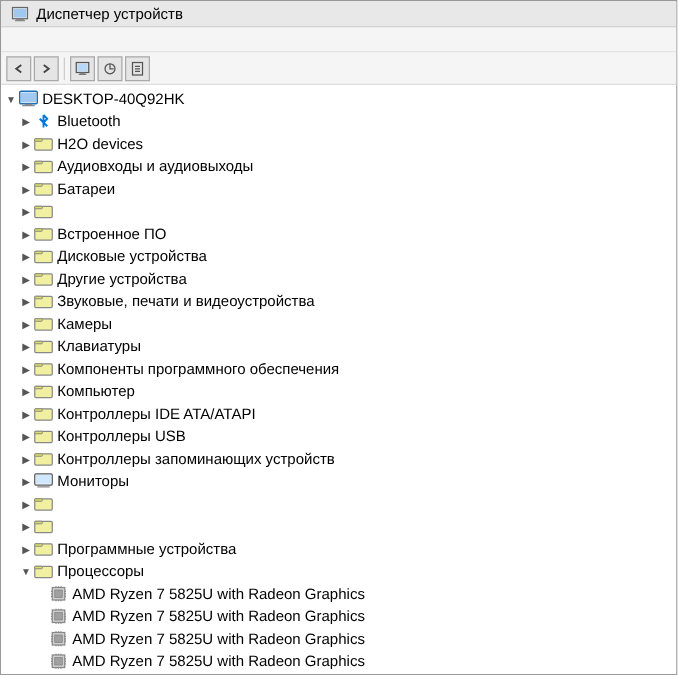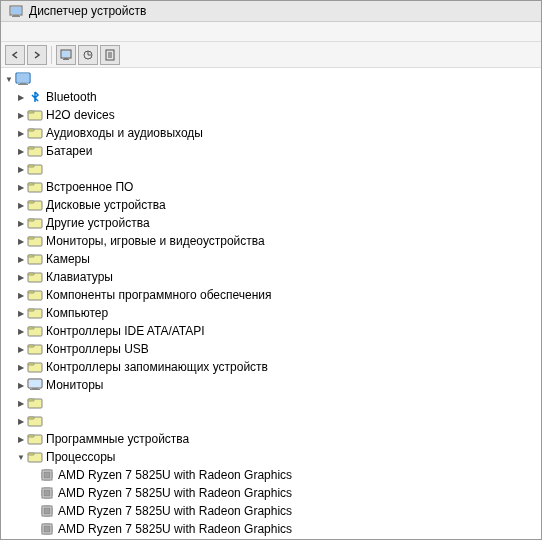--- a/index.html
+++ b/index.html
@@ -188,20 +188,21 @@
     <div class="tree-item" style="padding-left:2px;">
       <div class="expand-btn">▼</div>
       <div class="item-icon">
         <svg width="16" height="14" viewBox="0 0 16 14">
           <rect x="1" y="1" width="14" height="10" rx="1" fill="none" stroke="#1a6fb8" stroke-width="1.2"></rect>
           <rect x="2" y="2" width="12" height="8" fill="#a0c8f0"></rect>
           <rect x="5" y="11" width="6" height="1" fill="#888"></rect>
           <rect x="3" y="12" width="10" height="1" fill="#888"></rect>
         </svg>
       </div>
+      <span class="item-label">DESKTOP-40Q92HK</span>
     </div>
 
     <div id="tree-container">
         <div class="tree-item" style="padding-left: 14px;">
           <div class="expand-btn">▶</div>
           <div class="item-icon">
             <svg width="14" height="14" viewBox="0 0 14 14">
       <path d="M7,2 L10,5 L7,8 L10,11 M7,2 L7,12 M7,8 L4,5" stroke="#0078d7" stroke-width="1.5" fill="none"></path>
     </svg>
           </div>
@@ -277,21 +278,21 @@
           <span class="item-label">Другие устройства</span>
         </div>
         <div class="tree-item" style="padding-left: 14px;">
           <div class="expand-btn">▶</div>
           <div class="item-icon">
             <svg width="16" height="14" viewBox="0 0 16 14">
       <rect x="1" y="3" width="14" height="9" rx="1" fill="#f0f0a0" stroke="#888" stroke-width="1"></rect>
       <rect x="1" y="3" width="6" height="2" rx="0.5" fill="#e0e060" stroke="#888" stroke-width="0.8"></rect>
     </svg>
           </div>
-          <span class="item-label">Мониторы, игровые и видеоустройства</span>
+          <span class="item-label">Звуковые, печати и видеоустройства</span>
         </div>
         <div class="tree-item" style="padding-left: 14px;">
           <div class="expand-btn">▶</div>
           <div class="item-icon">
             <svg width="16" height="14" viewBox="0 0 16 14">
       <rect x="1" y="3" width="14" height="9" rx="1" fill="#f0f0a0" stroke="#888" stroke-width="1"></rect>
       <rect x="1" y="3" width="6" height="2" rx="0.5" fill="#e0e060" stroke="#888" stroke-width="0.8"></rect>
     </svg>
           </div>
           <span class="item-label">Камеры</span>

